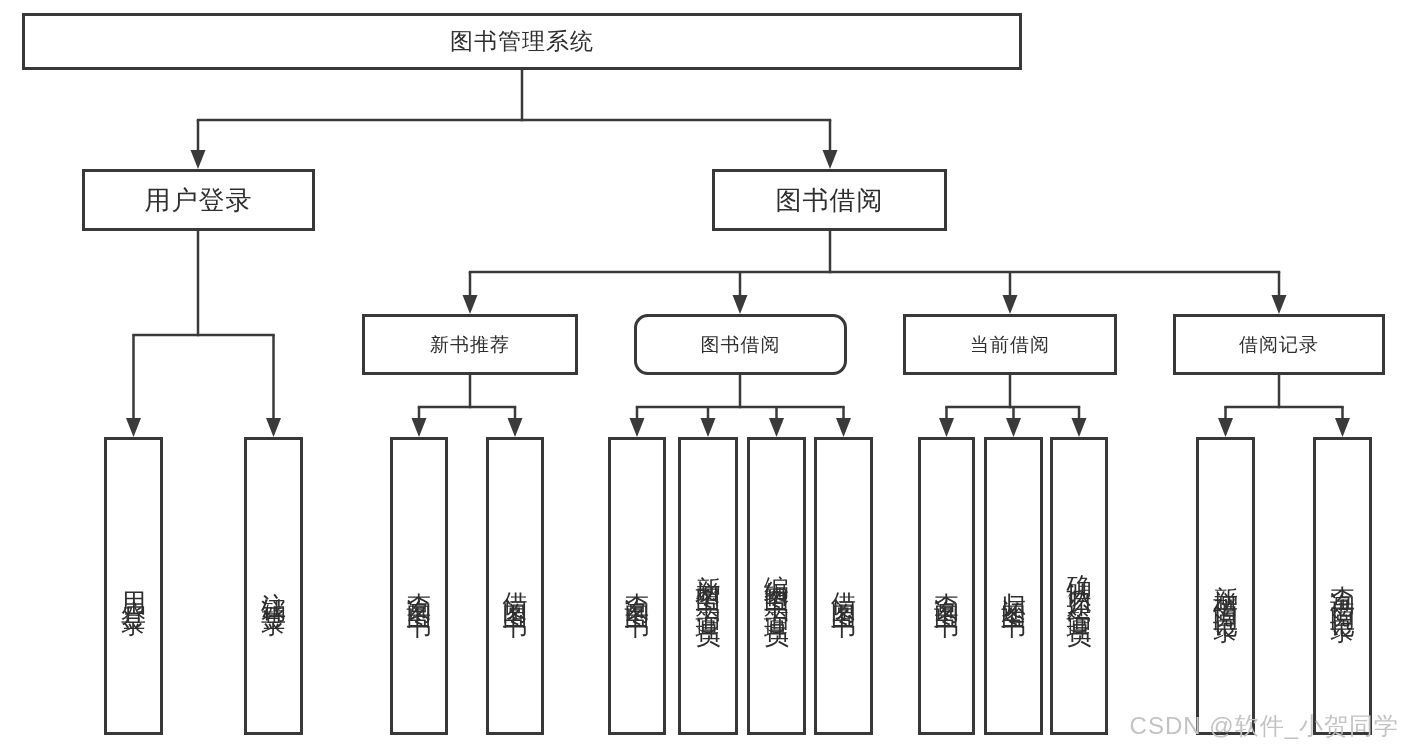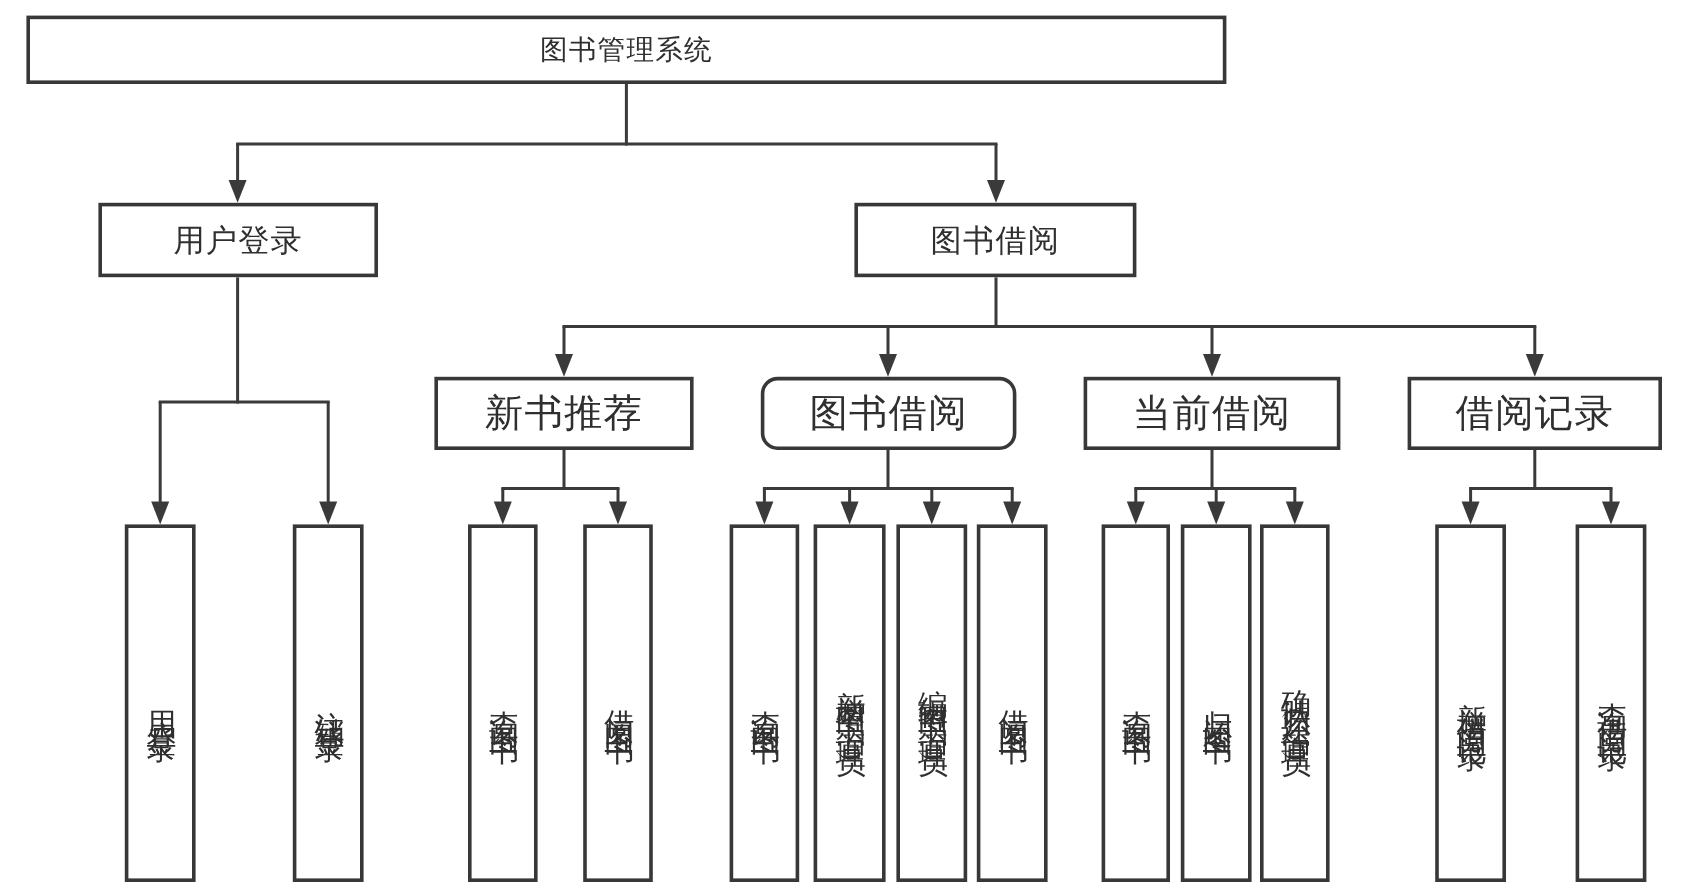--- a/index.html
+++ b/index.html
@@ -25,21 +25,21 @@
     border: 3px solid #383838;
     display: flex;
     align-items: center;
     justify-content: center;
     z-index: 2;
     text-align: center;
   }
   .hbox span { letter-spacing: 1px; }
   .n-root span  { font-size: 23px; }
   .lvl2 span    { font-size: 26px; }
-  .lvl3 span    { font-size: 32px; }
+  .lvl3 span    { font-size: 19px; }
   .vbox span {
     writing-mode: vertical-rl;
     text-orientation: upright;
     font-size: 25px;
     letter-spacing: 7px;
     line-height: 1;
     white-space: nowrap;
   }
   
   .n-root { left: 22px;  top: 13px;  width: 1000px; height: 57px; }
@@ -212,14 +212,15 @@
     <span>确认归还（管理员）</span>
   </div>
 
   <div class="node vbox leaf lf-12">
     <span>新增借阅记录</span>
   </div>
   <div class="node vbox leaf lf-13">
     <span>查询借阅记录</span>
   </div>
 
+  <div class="watermark">CSDN @软件_小贺同学</div>
 
 </div>
 
 </body></html>

